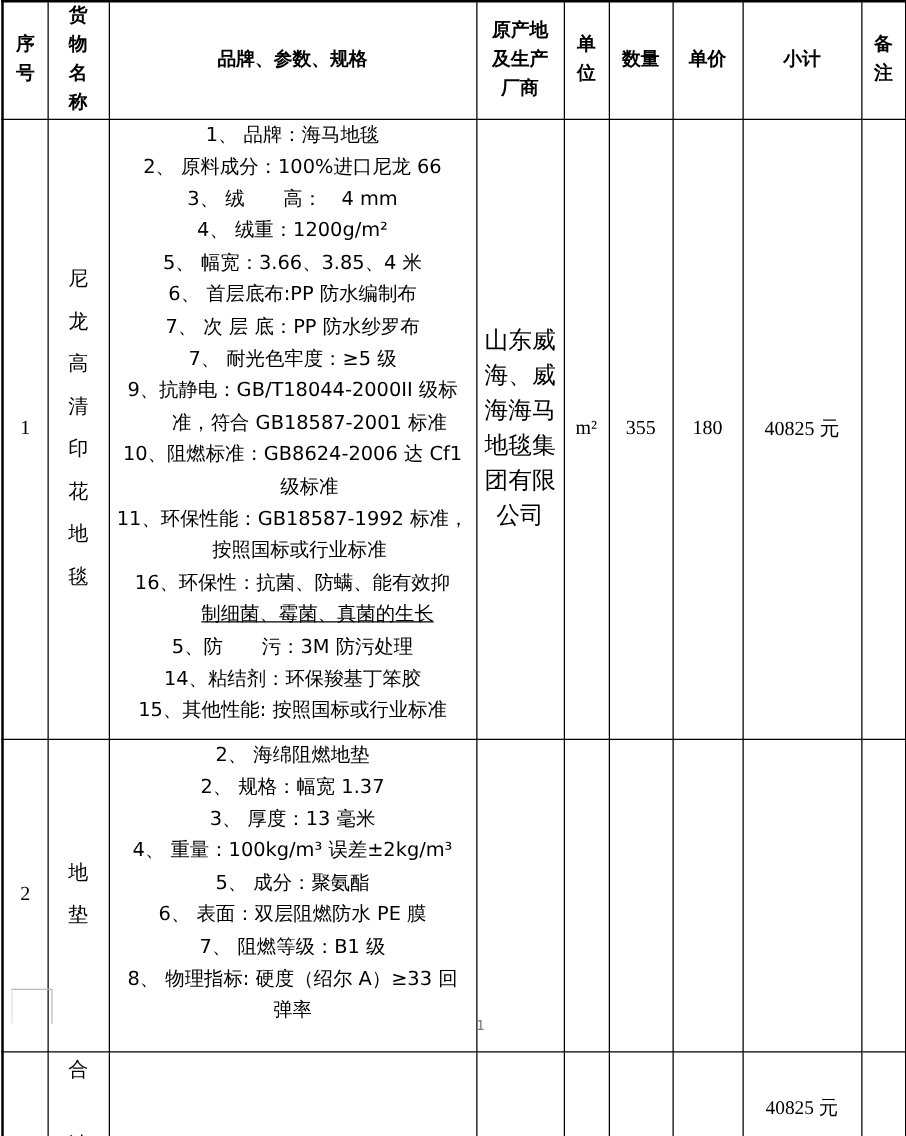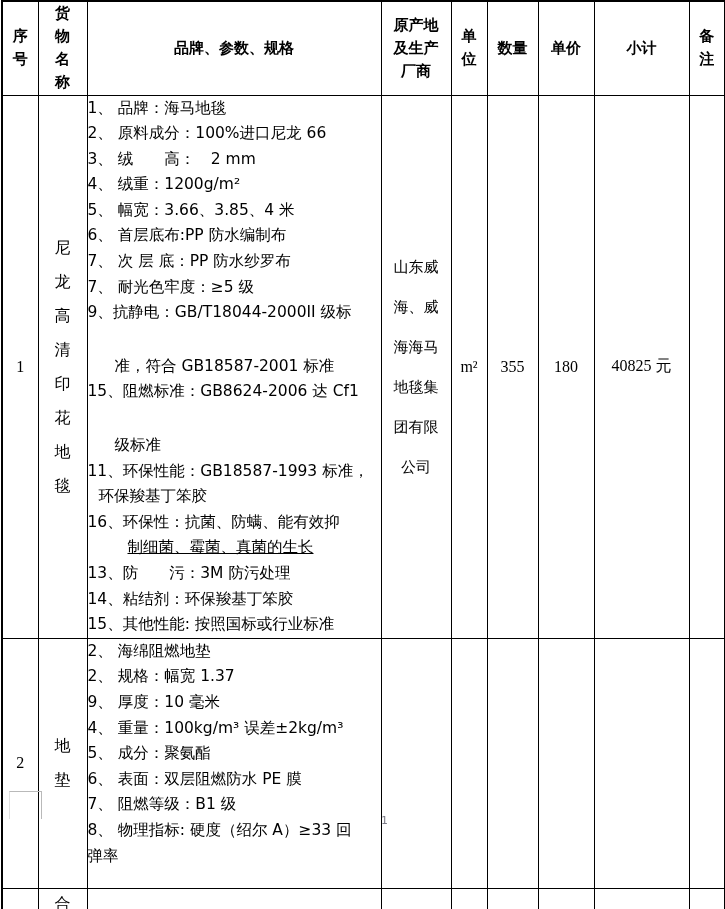--- a/index.html
+++ b/index.html
@@ -39,35 +39,35 @@
   tr.row-2{height:250px;}
   tr.total-row{height:57px;}
   
   .c-center{
     text-align:center;
     vertical-align:middle;
     font-size:16px;
     white-space:pre-line;
   }
   .c-name{line-height:34px;letter-spacing:0;}
-  .c-origin{line-height:40px;font-size:15px;}
+  .c-origin{line-height:28px;font-size:19px;font-family:Liberation Mono, monospace;}
   .c-num{font-size:16px;}
   .c-spec{
     vertical-align:top;
-    text-align:left;
+    text-align:center;
     font-family:"DejaVu Sans","Liberation Sans",sans-serif;
     font-size:15.5px;
     padding:5px 3px 0 7px;
   }
   .spec-line{
     line-height:25.6px;
     white-space:pre-wrap;
   }
   .in1{padding-left:11px;}
-  .in2{padding-left:27px;margin-top:28px;}
+  .in2{padding-left:27px;}
   .in3{padding-left:40px;text-decoration:underline;}
   .total-label{font-size:16px;line-height:30px;}
   .c-total-amount{
     font-size:15.5px;
     font-weight:bold;
     text-align:center;
     vertical-align:middle;
   }
   
   .anchor-artifact{
@@ -131,35 +131,35 @@
 龙
 高
 清
 印
 花
 地
 毯</td>
       <td class="c-spec">
         <div class="spec-line">1、 品牌：海马地毯</div>
         <div class="spec-line">2、 原料成分：100%进口尼龙 66</div>
-        <div class="spec-line">3、 绒　　高：　2 mm</div>
+        <div class="spec-line">3、 绒　　高：　4 mm</div>
         <div class="spec-line">4、 绒重：1200g/m²</div>
         <div class="spec-line">5、 幅宽：3.66、3.85、4 米</div>
         <div class="spec-line">6、 首层底布:PP 防水编制布</div>
         <div class="spec-line">7、 次 层 底：PP 防水纱罗布</div>
         <div class="spec-line">7、 耐光色牢度：≥5 级</div>
         <div class="spec-line">9、抗静电：GB/T18044-2000II 级标</div>
         <div class="spec-line in2">准，符合 GB18587-2001 标准</div>
-        <div class="spec-line">15、阻燃标准：GB8624-2006 达 Cf1</div>
+        <div class="spec-line">10、阻燃标准：GB8624-2006 达 Cf1</div>
         <div class="spec-line in2">级标准</div>
-        <div class="spec-line">11、环保性能：GB18587-1993 标准，</div>
-        <div class="spec-line in1">环保羧基丁笨胶</div>
+        <div class="spec-line">11、环保性能：GB18587-1992 标准，</div>
+        <div class="spec-line in1">按照国标或行业标准</div>
         <div class="spec-line">16、环保性：抗菌、防螨、能有效抑</div>
         <div class="spec-line in3">制细菌、霉菌、真菌的生长</div>
-        <div class="spec-line">13、防　　污：3M 防污处理</div>
+        <div class="spec-line">5、防　　污：3M 防污处理</div>
         <div class="spec-line">14、粘结剂：环保羧基丁笨胶</div>
         <div class="spec-line">15、其他性能: 按照国标或行业标准</div>
       </td>
       <td class="c-center c-origin">山东威
 海、威
 海海马
 地毯集
 团有限
 公司</td>
       <td class="c-center c-num">m²</td>
@@ -169,21 +169,21 @@
       <td class="c-center"></td>
     </tr>
 
     <tr class="row-2">
       <td class="c-center c-num">2</td>
       <td class="c-center c-name">地
 垫</td>
       <td class="c-spec">
         <div class="spec-line">2、 海绵阻燃地垫</div>
         <div class="spec-line">2、 规格：幅宽 1.37</div>
-        <div class="spec-line">9、 厚度：10 毫米</div>
+        <div class="spec-line">3、 厚度：13 毫米</div>
         <div class="spec-line">4、 重量：100kg/m³ 误差±2kg/m³</div>
         <div class="spec-line">5、 成分：聚氨酯</div>
         <div class="spec-line">6、 表面：双层阻燃防水 PE 膜</div>
         <div class="spec-line">7、 阻燃等级：B1 级</div>
         <div class="spec-line">8、 物理指标: 硬度（绍尔 A）≥33 回</div>
         <div class="spec-line">弹率</div>
       </td>
       <td class="c-center c-origin"></td>
       <td class="c-center c-num"></td>
       <td class="c-center c-num"></td>

